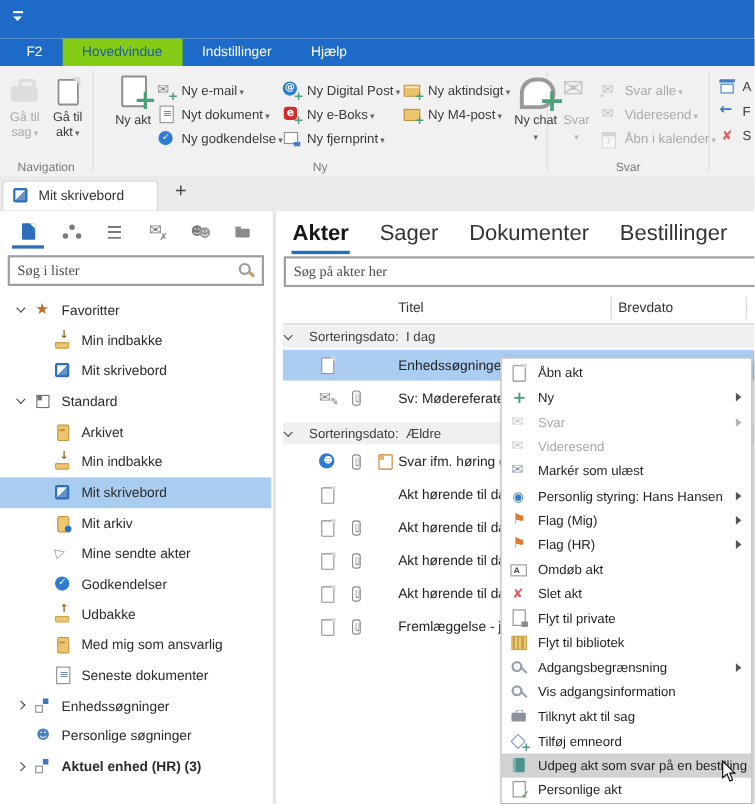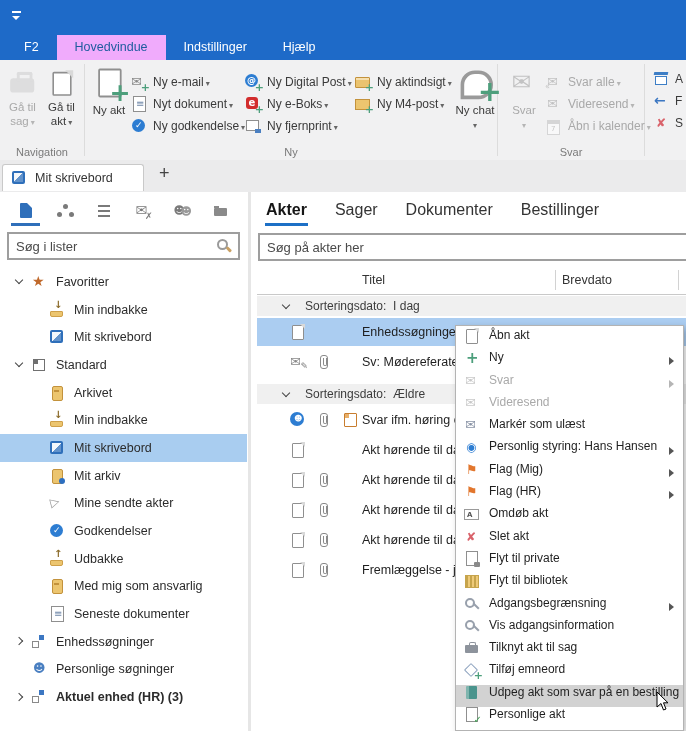--- a/index.html
+++ b/index.html
@@ -4,36 +4,36 @@
 <style>
   html,body{margin:0;padding:0}
   body{width:686px;height:731px;overflow:hidden;position:relative;background:#fff;
        font-family:"Liberation Sans",sans-serif;-webkit-font-smoothing:antialiased}
   .abs{position:absolute}
 
   
   .titlebar{position:absolute;left:0;top:0;width:686px;height:35px;background:#1e6ac8}
   .menubar{position:absolute;left:0;top:35px;width:686px;height:25px;background:#1e6ac8;display:flex;padding-left:6px}
   .mtab{padding:0 18px;line-height:25px;color:#fff;font-size:12.5px;cursor:default}
-  .mtab.active{background:#f0abfc;color:#1d5c9e}
+  .mtab.active{background:#84cc16;color:#1d5c9e}
 
   
   .ribbon{position:absolute;left:0;top:60px;width:686px;height:100px;background:#f1f1f2;
           border-bottom:1px solid #d6d6d6;display:flex;align-items:stretch;overflow:hidden}
   .rgroup{position:relative;flex:none}
   .rgroup.nav{width:84px}.rgroup.ny{width:412px;display:flex}.rgroup.svar{width:146px;display:flex}
   .rgroup.cut{flex:1}
   .rsep{width:1px;background:#dcdcdc;margin:4px 0;flex:none}
   .grouplabel{position:absolute;bottom:2px;left:0;right:0;text-align:center;font-size:11px;color:#7a7a7a;white-space:nowrap}
   .navrow{display:flex;margin:4px 0 0 3px}
   .navbtn{width:39px;padding-top:2px;text-align:center;font-size:11.5px;color:#3a3a3a;line-height:1.2}
   .navbtn .ic{display:block;margin:9px auto 10px;transform:scale(1.6)}
   .bigbtn{flex:none;margin-top:4px;text-align:center;font-size:11.5px;color:#3a3a3a;line-height:1.2}
   .bigbtn .ic{display:block;margin:11px auto 13px;transform:scale(1.8)}
-  .bigbtn.nyakt{width:40px;margin-left:4px}
+  .bigbtn.nyakt{width:40px;margin-left:16px}
   .bigbtn.chat{width:46px;margin-left:2px}
   .bigbtn.svarbig{width:40px;margin-left:6px}
   .scol{display:flex;flex-direction:column;margin-top:11px;flex:none}
   .scol.c1{width:112px;margin-left:2px}.scol.c2{width:106px;margin-left:2px}.scol.c3{width:95px;margin-left:4px}
   .scol.csvar{width:96px;margin-left:2px}
   .sbtn{height:22px;display:flex;align-items:center;font-size:12px;color:#3a3a3a;white-space:nowrap}
   .sbtn .ic{margin-right:6px;flex:none}
   .cutcol{display:flex;flex-direction:column;gap:6px;margin:11px 0 0 9px}
   .cutbtn{display:flex;align-items:center;gap:5px;font-size:12px;color:#3a3a3a;height:16px}
   .disabled{color:#a9a9a9!important}
@@ -49,64 +49,64 @@
   .newtab{position:absolute;left:150px;top:3px;font-size:18px;color:#444;padding:0 9px}
 
   
   .sidebar{position:absolute;left:0;top:192px;width:247px;bottom:0;background:#fff;overflow:hidden}
   .viewicons{position:absolute;left:6px;top:6px;display:flex}
   .vbtn{width:39px;height:26px;position:relative;display:flex;align-items:center;justify-content:center}
   .vbtn.active::after{content:"";position:absolute;left:5px;right:5px;bottom:-2px;height:3px;background:#2f6fba}
   .sbsearch{position:absolute;left:7px;top:40px;width:233px;height:28px;border:2px solid #9e9e9e;background:#fff;
             display:flex;align-items:center;box-sizing:border-box}
   .sbsearch input,.msearch input{border:none;outline:none;flex:1;font-size:13px;color:#ef4444;padding:0 7px;background:transparent;
-            font-family:Liberation Sans, sans-serif}
+            font-family:Liberation Serif, serif}
   .sbsearch input::placeholder,.msearch input::placeholder{color:#4a4a4a;opacity:1}
   .sbsearch .ic{margin-right:6px;flex:none}
   .tree{position:absolute;left:0;top:76px;right:0;bottom:0;overflow:hidden}
   .trow{height:27.7px;display:flex;align-items:center;padding-left:14px;font-size:12.5px;color:#2b2b2b}
   .trow .chev{margin-right:6px;visibility:hidden;flex:none}
   .trow.chev-down .chev,.trow.chev-right .chev{visibility:visible}
   .trow .ic{margin-right:9px;flex:none}
   .trow.item .chev{margin-right:24px}
   .trow.selected{background:#a9cdf0}
   .trow.bold{font-weight:bold}
   .trow .tlabel{white-space:nowrap}
 
   
   .splitter{position:absolute;left:248px;top:192px;width:3px;bottom:0;background:#e6e6e6}
 
   
   .main{position:absolute;left:257px;top:192px;right:0;bottom:0;background:#fff;overflow:hidden}
   .maintabs{position:absolute;left:8px;top:3px;display:flex;gap:26px}
-  .atab{font-size:16px;color:#333;padding:6px 1px 4px;border-bottom:3px solid transparent}
+  .atab{font-size:20px;color:#333;padding:6px 1px 4px;border-bottom:3px solid transparent}
   .atab.active{font-weight:bold;color:#161616;border-bottom-color:#1d70c6}
   .msearch{position:absolute;left:1px;top:41px;right:-3px;height:28px;border:2px solid #9e9e9e;background:#fff;
            display:flex;align-items:center;box-sizing:border-box}
   .thead{position:absolute;left:0;top:74px;right:0;height:28px;border-bottom:1px solid #c9c9c9;font-size:12.5px;color:#333}
   .th{position:absolute;top:7px}
   .th.titel{left:105px}
   .th.brev{left:305px}
   .thead::before{content:"";position:absolute;left:298px;top:4px;bottom:4px;width:1px;background:#d2d2d2}
   .thead::after{content:"";position:absolute;left:421px;top:4px;bottom:4px;width:1px;background:#d2d2d2}
   .rows{position:absolute;left:0;top:102px;right:0;bottom:0}
   .lrow{display:flex;align-items:center}
-  .lrow.group{height:20px;margin-top:2px;background:#f0f0f0;color:#3c3c3c;font-size:12px;padding-left:24px}
+  .lrow.group{height:20px;margin-top:2px;background:#f0f0f0;color:#3c3c3c;font-size:12px;padding-left:0}
   .lrow.item + .lrow.group{margin-top:8px}
   .lrow.group .chev{margin-right:13px}
   .glabel{white-space:pre}
   .lrow.item{height:28px;margin-top:2px;font-size:12.5px;color:#1f1f1f}
   .lrow.selected{background:#abcdf1}
   .ricons{width:72px;margin-left:33px;display:flex;align-items:center;gap:10px;flex:none}
   .rtitle{white-space:nowrap}
 
   
   .ctxmenu{position:absolute;left:455px;top:325px;width:229px;height:406px;background:#fff;border:1px solid #b3b3b3;
            box-shadow:3px 3px 7px rgba(0,0,0,.25);padding-top:2px;box-sizing:border-box;overflow:hidden}
-  .mitem{height:22.3px;display:flex;align-items:flex-start;padding:0 8px;font-size:12px;color:#1f1f1f;position:relative}
+  .mitem{height:22.3px;display:flex;align-items:center;padding:0 8px;font-size:12px;color:#1f1f1f;position:relative}
   .mitem .ic{margin-right:9px;flex:none}
   .mitem .mlabel{white-space:nowrap}
   .mitem.highlighted{background:#d2d2d2}
   .mitem.disabled{color:#a5a5a5}
   .mitem.submenu::after{content:"";position:absolute;right:9px;top:50%;margin-top:-4px;
         border-left:5px solid #555;border-top:4px solid transparent;border-bottom:4px solid transparent}
   .mitem.disabled.submenu::after{border-left-color:#b5b5b5}
 
   
   .chev{width:11px;height:11px;position:relative;display:inline-block}

